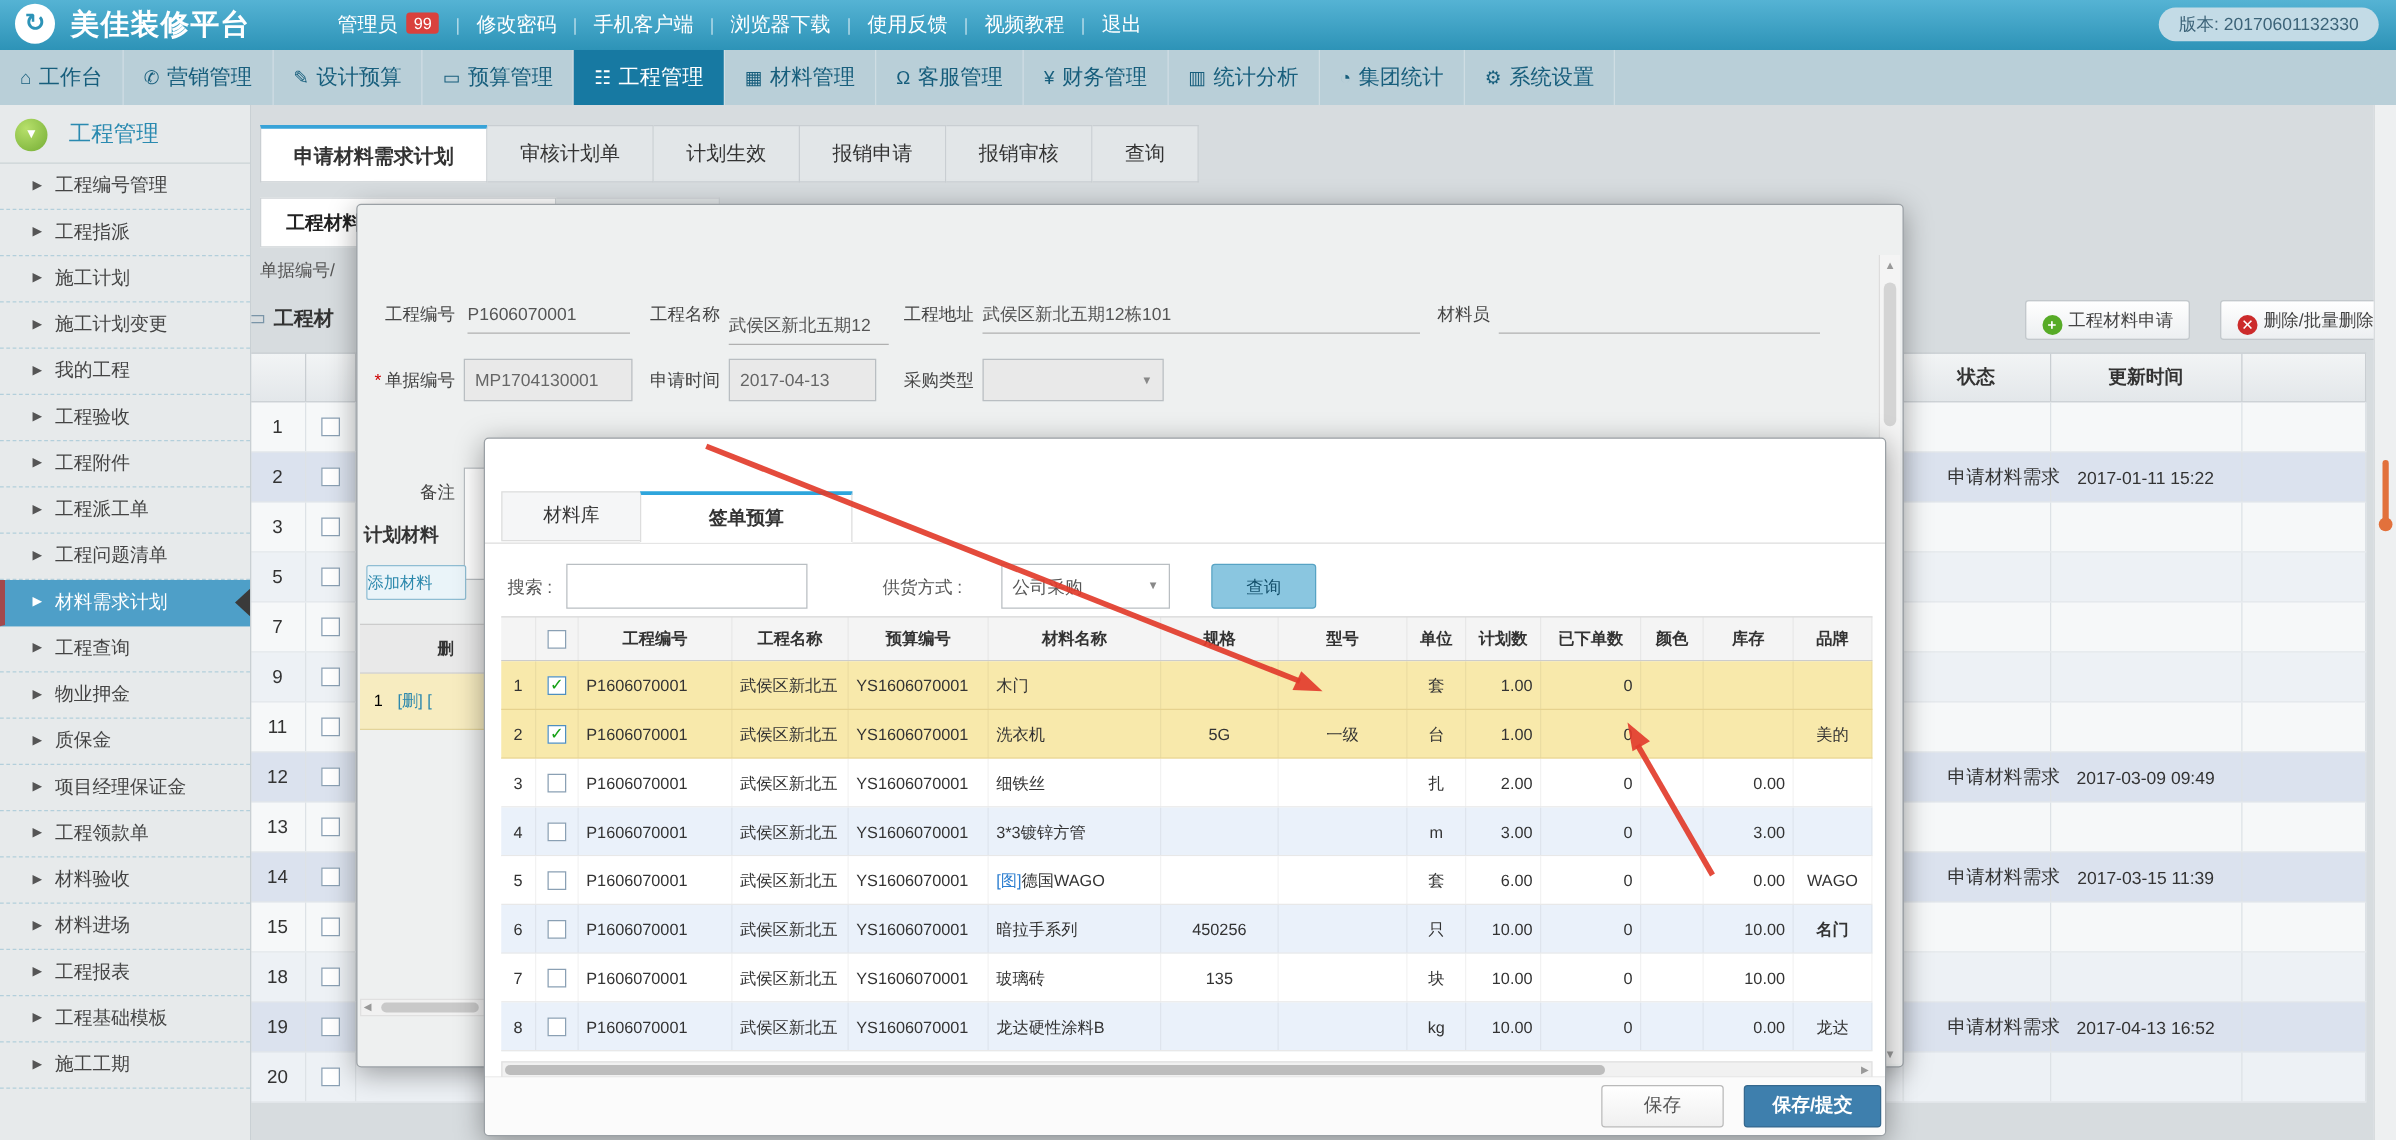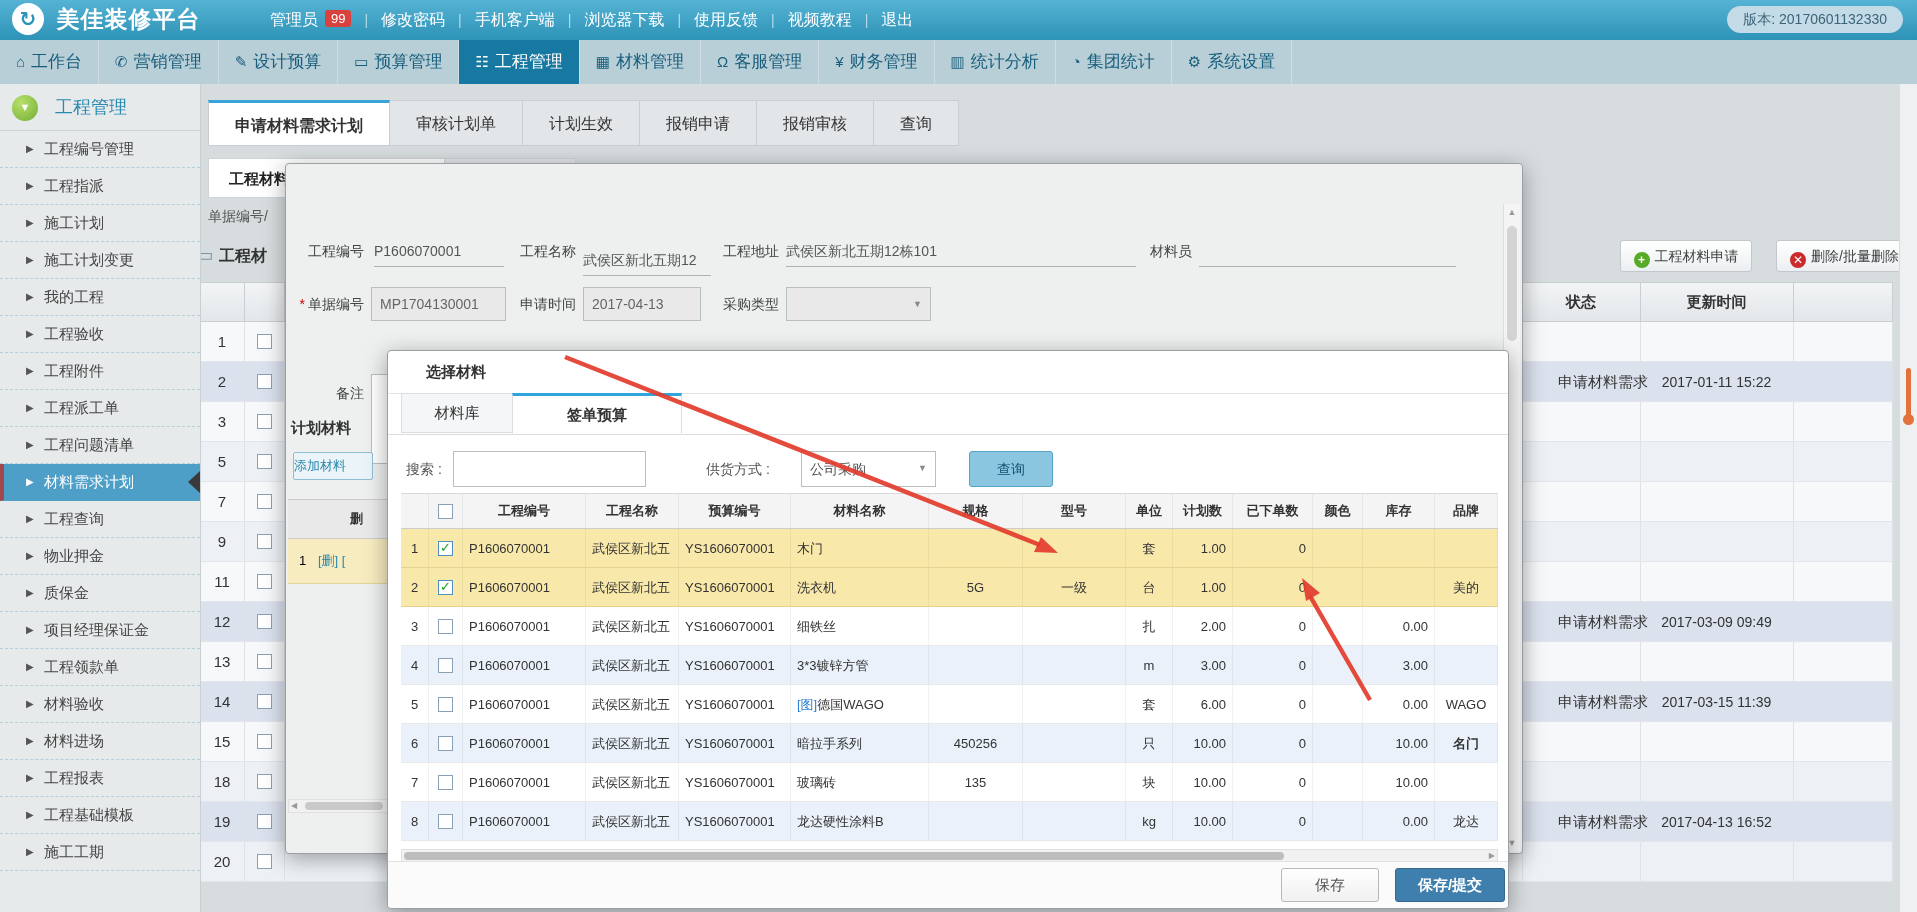--- a/index.html
+++ b/index.html
@@ -400,23 +400,20 @@
     </div>
 
     <div class="vsb">
       <span class="sbarrow" style="top:3px;">▲</span>
       <span class="thumb"></span>
       <span class="sbarrow" style="bottom:3px;">▼</span>
     </div>
   </div>
 
   <div class="modal" id="select-modal">
-    <div id="select-title-bar">
-      <span id="select-title">选择材料</span>
-    </div>
     <div id="sm-tabs">
         <div class="sm-tab" style="left: 13px; width: 112px;">材料库</div>
         <div class="sm-tab active" style="left: 124px; width: 170px;">签单预算</div>
       </div>
 
     <span class="sm-lbl" style="left:18px;top:100px;">搜索 :</span>
     <div class="sm-input" style="left:65px;top:100px;width:193px;"></div>
     <span class="sm-lbl" style="left:318px;top:100px;">供货方式 :</span>
     <div class="sm-select" style="left:413px;top:100px;width:135px;">
       <span>公司采购</span>

